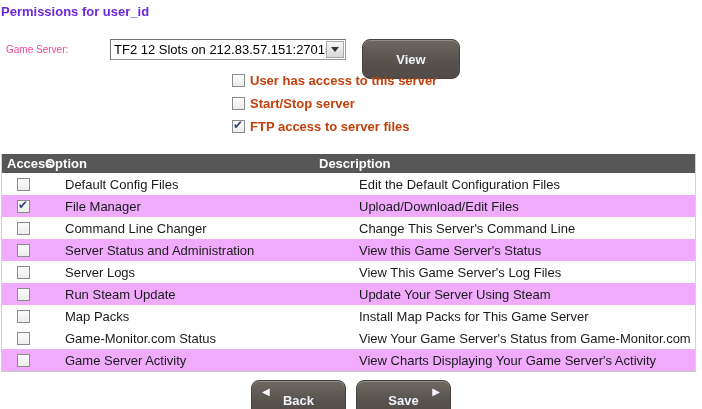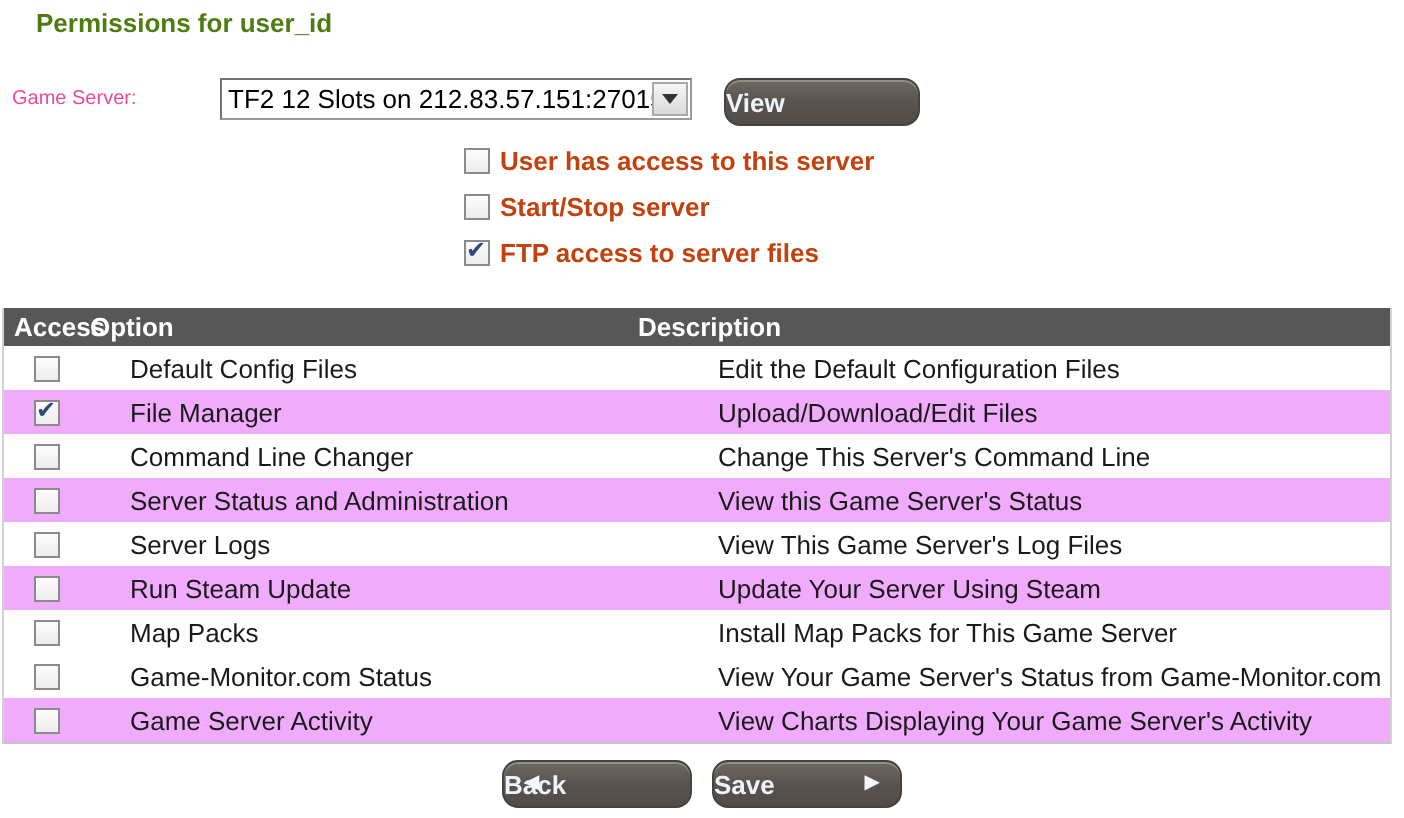--- a/index.html
+++ b/index.html
@@ -1,33 +1,33 @@
 <!DOCTYPE html>
 <html><head>
 <meta charset="utf-8">
 <style>
   html,body{margin:0;padding:0;background:#fff;}
   body{width:702px;height:409px;font-family:"Liberation Sans","DejaVu Sans",sans-serif;font-size:13px;color:#000;overflow:hidden;}
   .page{position:relative;width:702px;height:409px;}
 
-  .page-title{position:absolute;left:18px;top:4px;font-weight:bold;font-size:13px;color:#4d7c0f;}
+  .page-title{position:absolute;left:1px;top:4px;font-weight:bold;font-size:13px;color:#6d28d9;}
 
   
   .server-row{position:absolute;left:6px;top:39px;display:flex;align-items:center;}
   .server-label{font-weight:normal;font-size:10px;color:#ec4899;width:104px;}
   .fake-select{display:flex;align-items:center;width:236px;height:21px;background:#fff;
     border:1px solid #737373;border-right-color:#9a9a9a;border-bottom-color:#9a9a9a;box-sizing:border-box;cursor:default;}
   .fake-select .sel-text{flex:1;padding:0 3px;white-space:nowrap;overflow:hidden;font-size:13px;color:#000;}
   .sel-arrow-btn{width:18px;height:17px;margin-right:1px;display:flex;align-items:center;justify-content:center;
     background:linear-gradient(#f6f6f6,#d9d9d9);border:1px solid #a9a9a9;box-sizing:border-box;}
   .sel-arrow-btn .tri{width:0;height:0;border-left:4px solid transparent;border-right:4px solid transparent;border-top:5px solid #333;}
 
   
-  .btn{display:flex;align-items:center;position:relative;
-    height:24px;border-radius:8px;background:linear-gradient(#6b6560,#57525 0) ;
+  .btn{display:flex;align-items:center;justify-content:center;position:relative;
+    height:40px;border-radius:8px;background:linear-gradient(#6b6560,#57525 0) ;
     background:linear-gradient(#6e6862,#57524d 55%,#514c47);
     border:1px solid #47423e;box-shadow:inset 0 1px 0 rgba(255,255,255,.25);
     color:#eef2fb;font-weight:bold;font-size:13px;cursor:pointer;box-sizing:border-box;}
   .btn-view{position:absolute;left:356px;top:0px;width:98px;}
   .btn .arrow{font-size:10px;line-height:1;color:#f4f7fd;}
   .btn .arrow.left{position:absolute;left:10px;top:6px;}
   .btn .arrow.right{position:absolute;right:10px;top:6px;}
 
   
   .cb{width:13px;height:13px;box-sizing:border-box;border:1px solid #8b8b8b;

